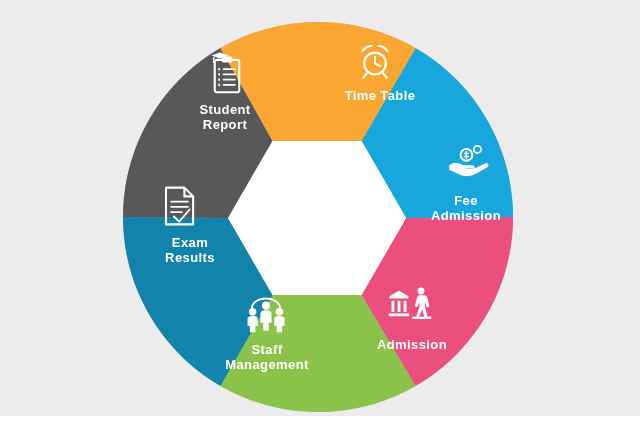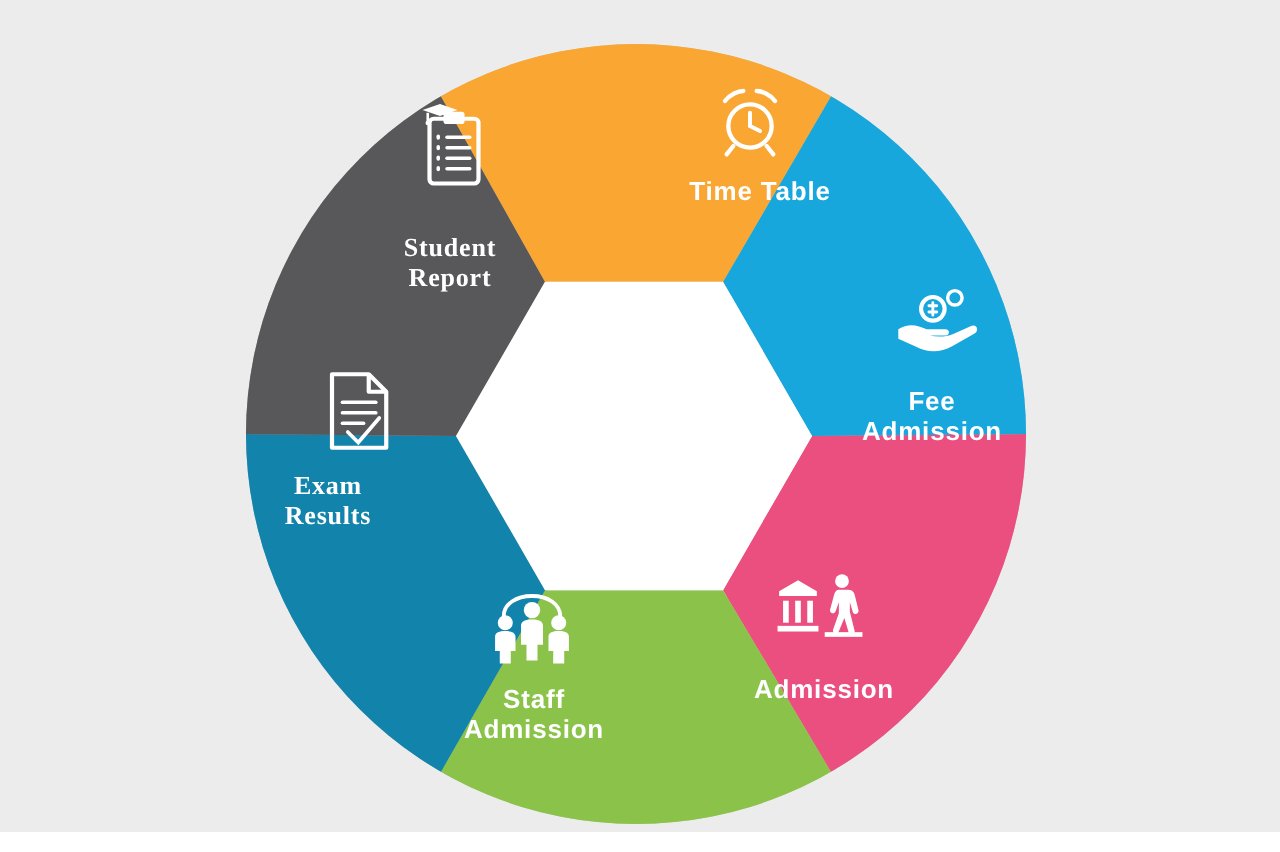--- a/index.html
+++ b/index.html
@@ -123,35 +123,35 @@
             <path d="M10 16 C10 8,18 3,28 3 C38 3,46 8,46 16" fill="none" stroke="#ffffff" stroke-width="2.4" stroke-linecap="round"></path>
             <circle cx="28" cy="12" r="5.2"></circle>
             <path d="M21 22 C21 19,24 18,28 18 C32 18,35 19,35 22 L35 34 L31.5 34 L31.5 44 L24.5 44 L24.5 34 L21 34 Z"></path>
             <circle cx="11" cy="20" r="4.8"></circle>
             <path d="M4.5 29 C4.5 26.2,7.3 25.3,11 25.3 C14.7 25.3,17.5 26.2,17.5 29 L17.5 38 L14.5 38 L14.5 46 L7.5 46 L7.5 38 L4.5 38 Z"></path>
             <circle cx="45" cy="20" r="4.8"></circle>
             <path d="M38.5 29 C38.5 26.2,41.3 25.3,45 25.3 C48.7 25.3,51.5 26.2,51.5 29 L51.5 38 L48.5 38 L48.5 46 L41.5 46 L41.5 38 L38.5 38 Z"></path>
           </g>
         </svg></div>
       <div class="seg-label" style="left: 267px; top: 342px;">Staff
-Admission</div>
+Management</div>
       <div class="seg-hit" style="left: 180px; top: 226px; width: 86px; height: 86px;"></div>
       <div class="seg-icon" style="left: 180px; top: 208px;"><svg width="36" height="42" viewBox="0 0 40 48">
           <g fill="none" stroke="#ffffff" stroke-width="2.4" stroke-linejoin="round">
             <path d="M4 3 L25 3 L35 13 L35 45 L4 45 Z"></path>
             <path d="M25 3 L25 13 L35 13"></path>
           </g>
           <g fill="none" stroke="#ffffff" stroke-width="2.1" stroke-linecap="round">
             <path d="M10 19 L29 19"></path>
             <path d="M10 25 L29 25"></path>
             <path d="M10 31 L22 31"></path>
             <path d="M13 36 L19 42 L31 28"></path>
           </g>
         </svg></div>
-      <div class="seg-label" style="left: 164px; top: 235px; font-family: Liberation Serif, serif;">Exam
+      <div class="seg-label" style="left: 190px; top: 235px;">Exam
 Results</div>
       <div class="seg-hit" style="left: 227px; top: 93px; width: 86px; height: 86px;"></div>
       <div class="seg-icon" style="left: 227px; top: 75px;"><svg width="40" height="42" viewBox="0 0 44 48">
           <g fill="#ffffff">
             <rect x="8" y="9" width="28" height="37" rx="2.4" fill="none" stroke="#ffffff" stroke-width="2.4"></rect>
             <rect x="16" y="5" width="12" height="7" rx="1.6"></rect>
             <path d="M4 4 L14 0.6 L24 4 L14 7.4 Z"></path>
             <path d="M7 5.6 L7 10.5" stroke="#ffffff" stroke-width="1.5" fill="none"></path>
             <circle cx="7" cy="11.4" r="1.3"></circle>
           </g>
@@ -159,17 +159,17 @@
             <path d="M13 19 L13 20"></path>
             <path d="M18 19.5 L31 19.5"></path>
             <path d="M13 25 L13 26"></path>
             <path d="M18 25.5 L31 25.5"></path>
             <path d="M13 31 L13 32"></path>
             <path d="M18 31.5 L31 31.5"></path>
             <path d="M13 37 L13 38"></path>
             <path d="M18 37.5 L31 37.5"></path>
           </g>
         </svg></div>
-      <div class="seg-label" style="left: 225px; top: 116px; font-family: Liberation Serif, serif;">Student
+      <div class="seg-label" style="left: 225px; top: 102px;">Student
 Report</div>
     </div>
 
 </div>
 
 </body></html>

